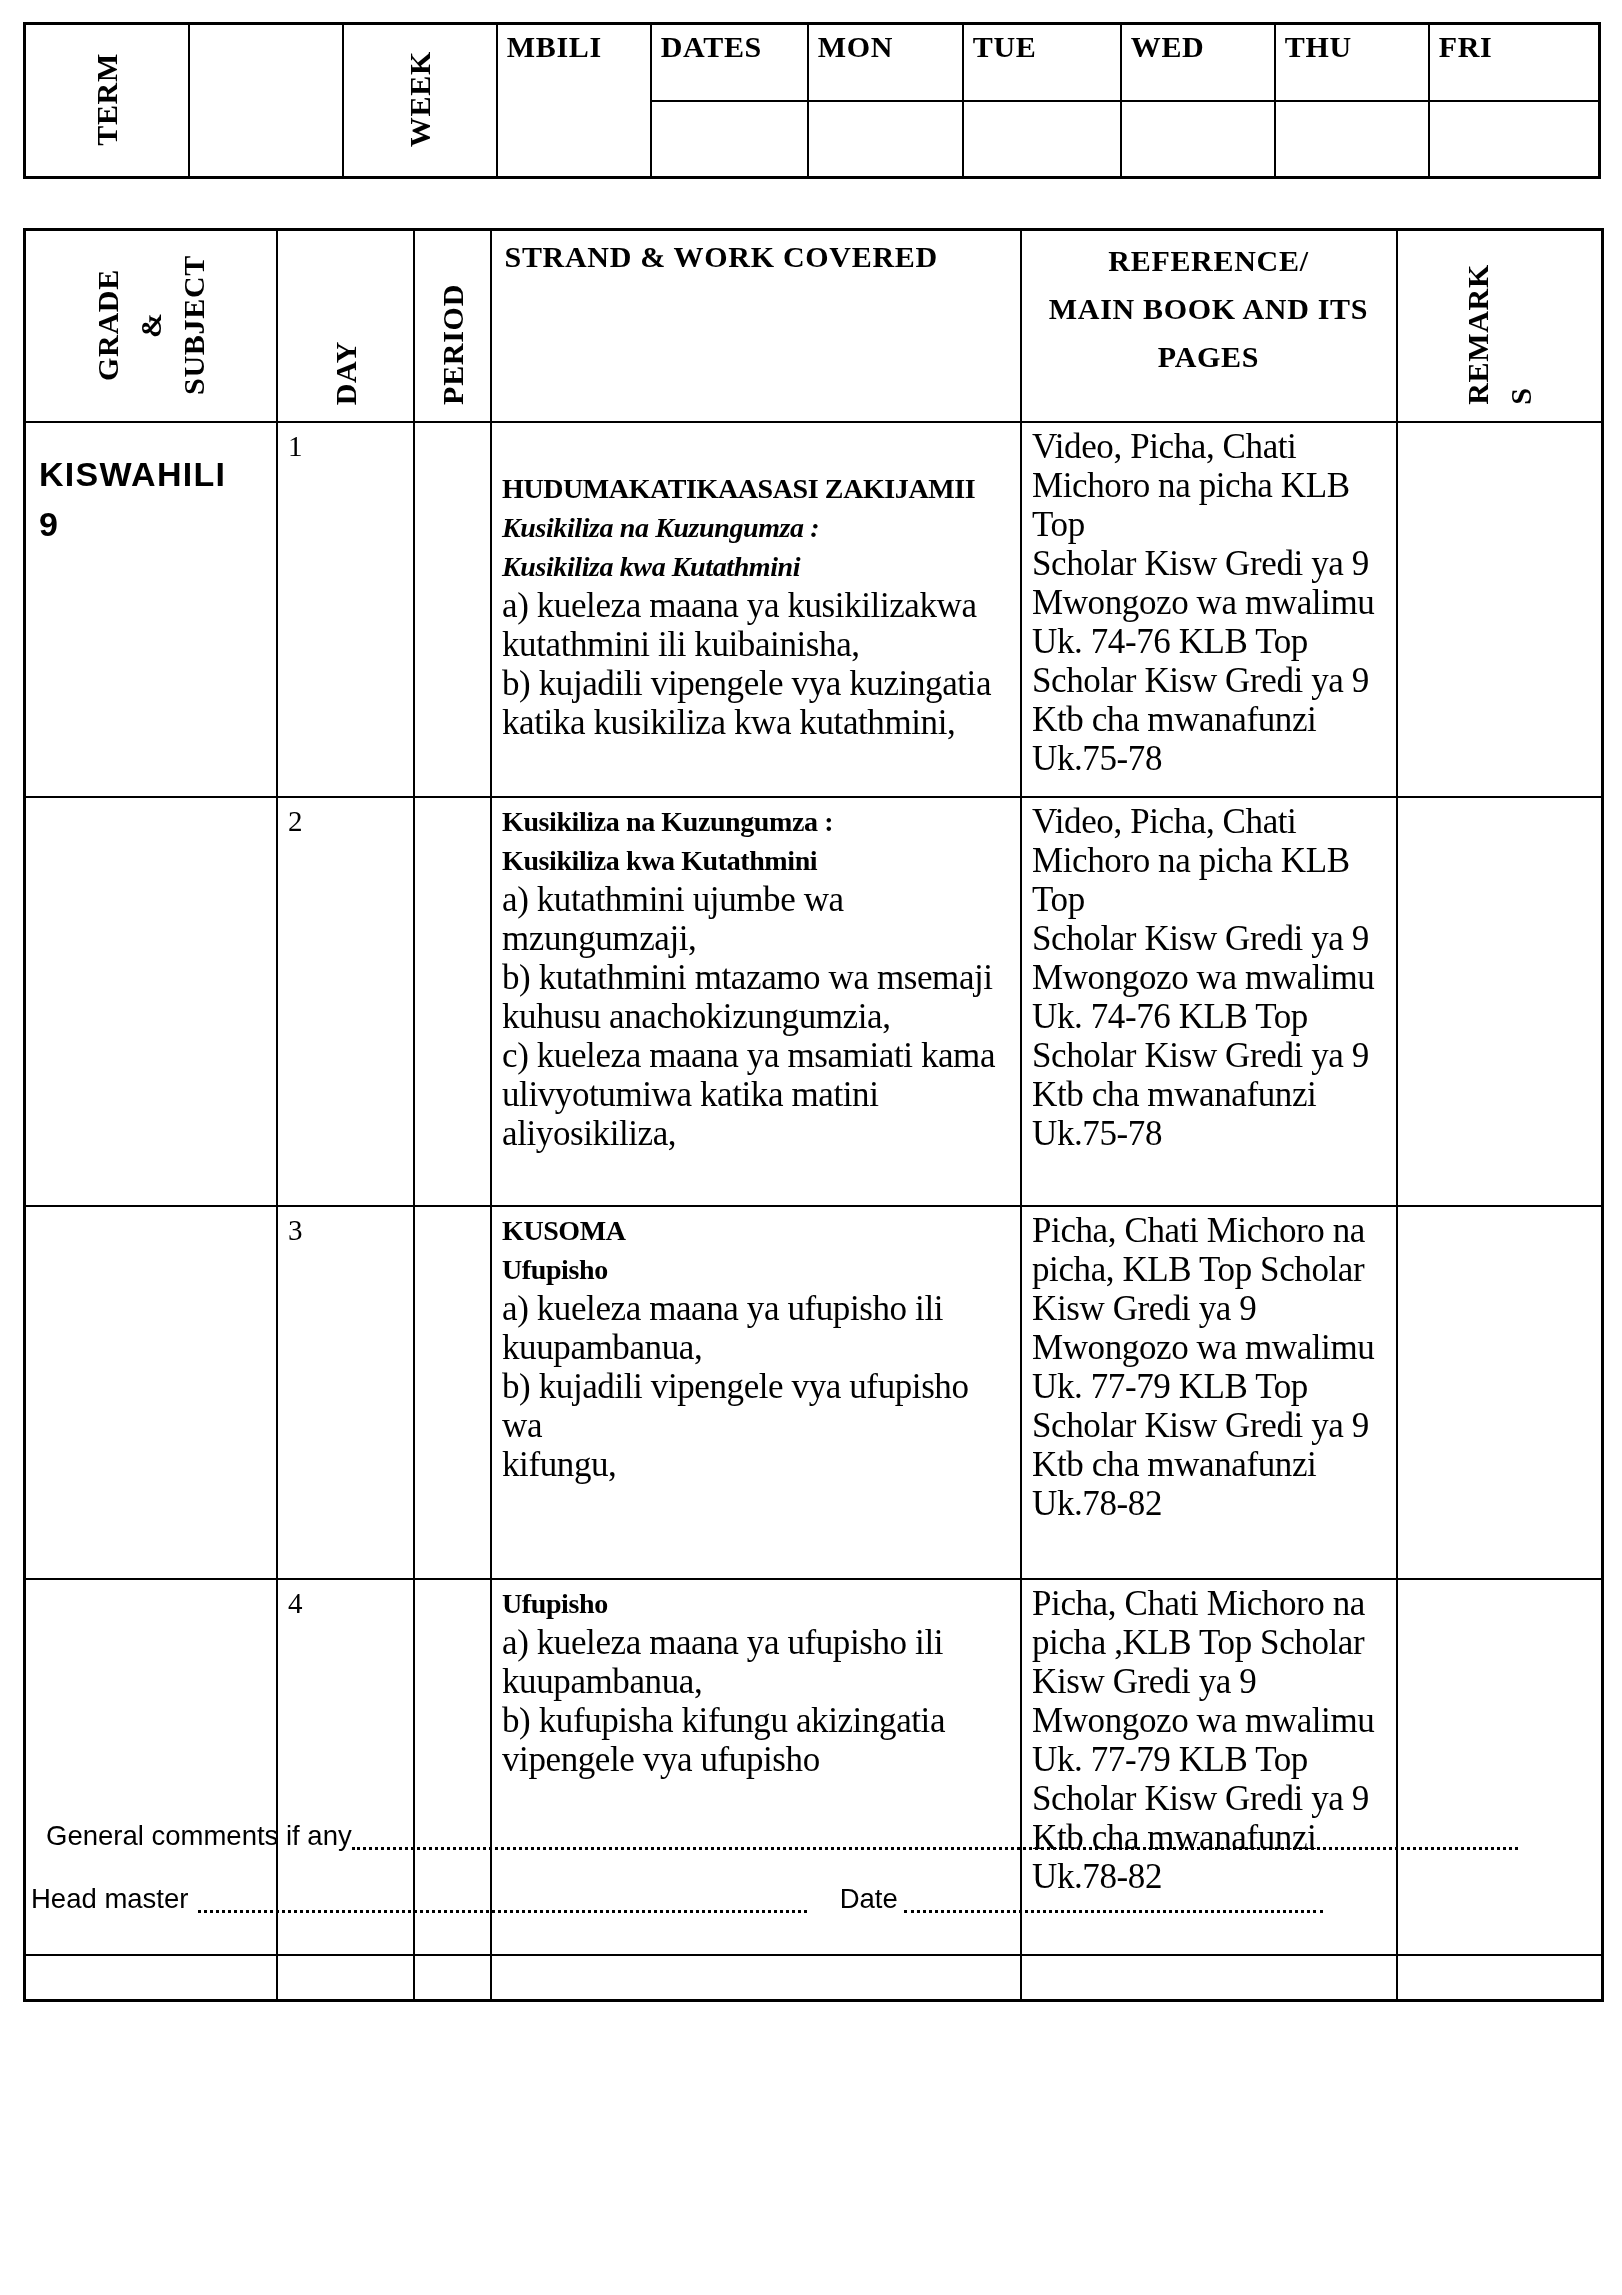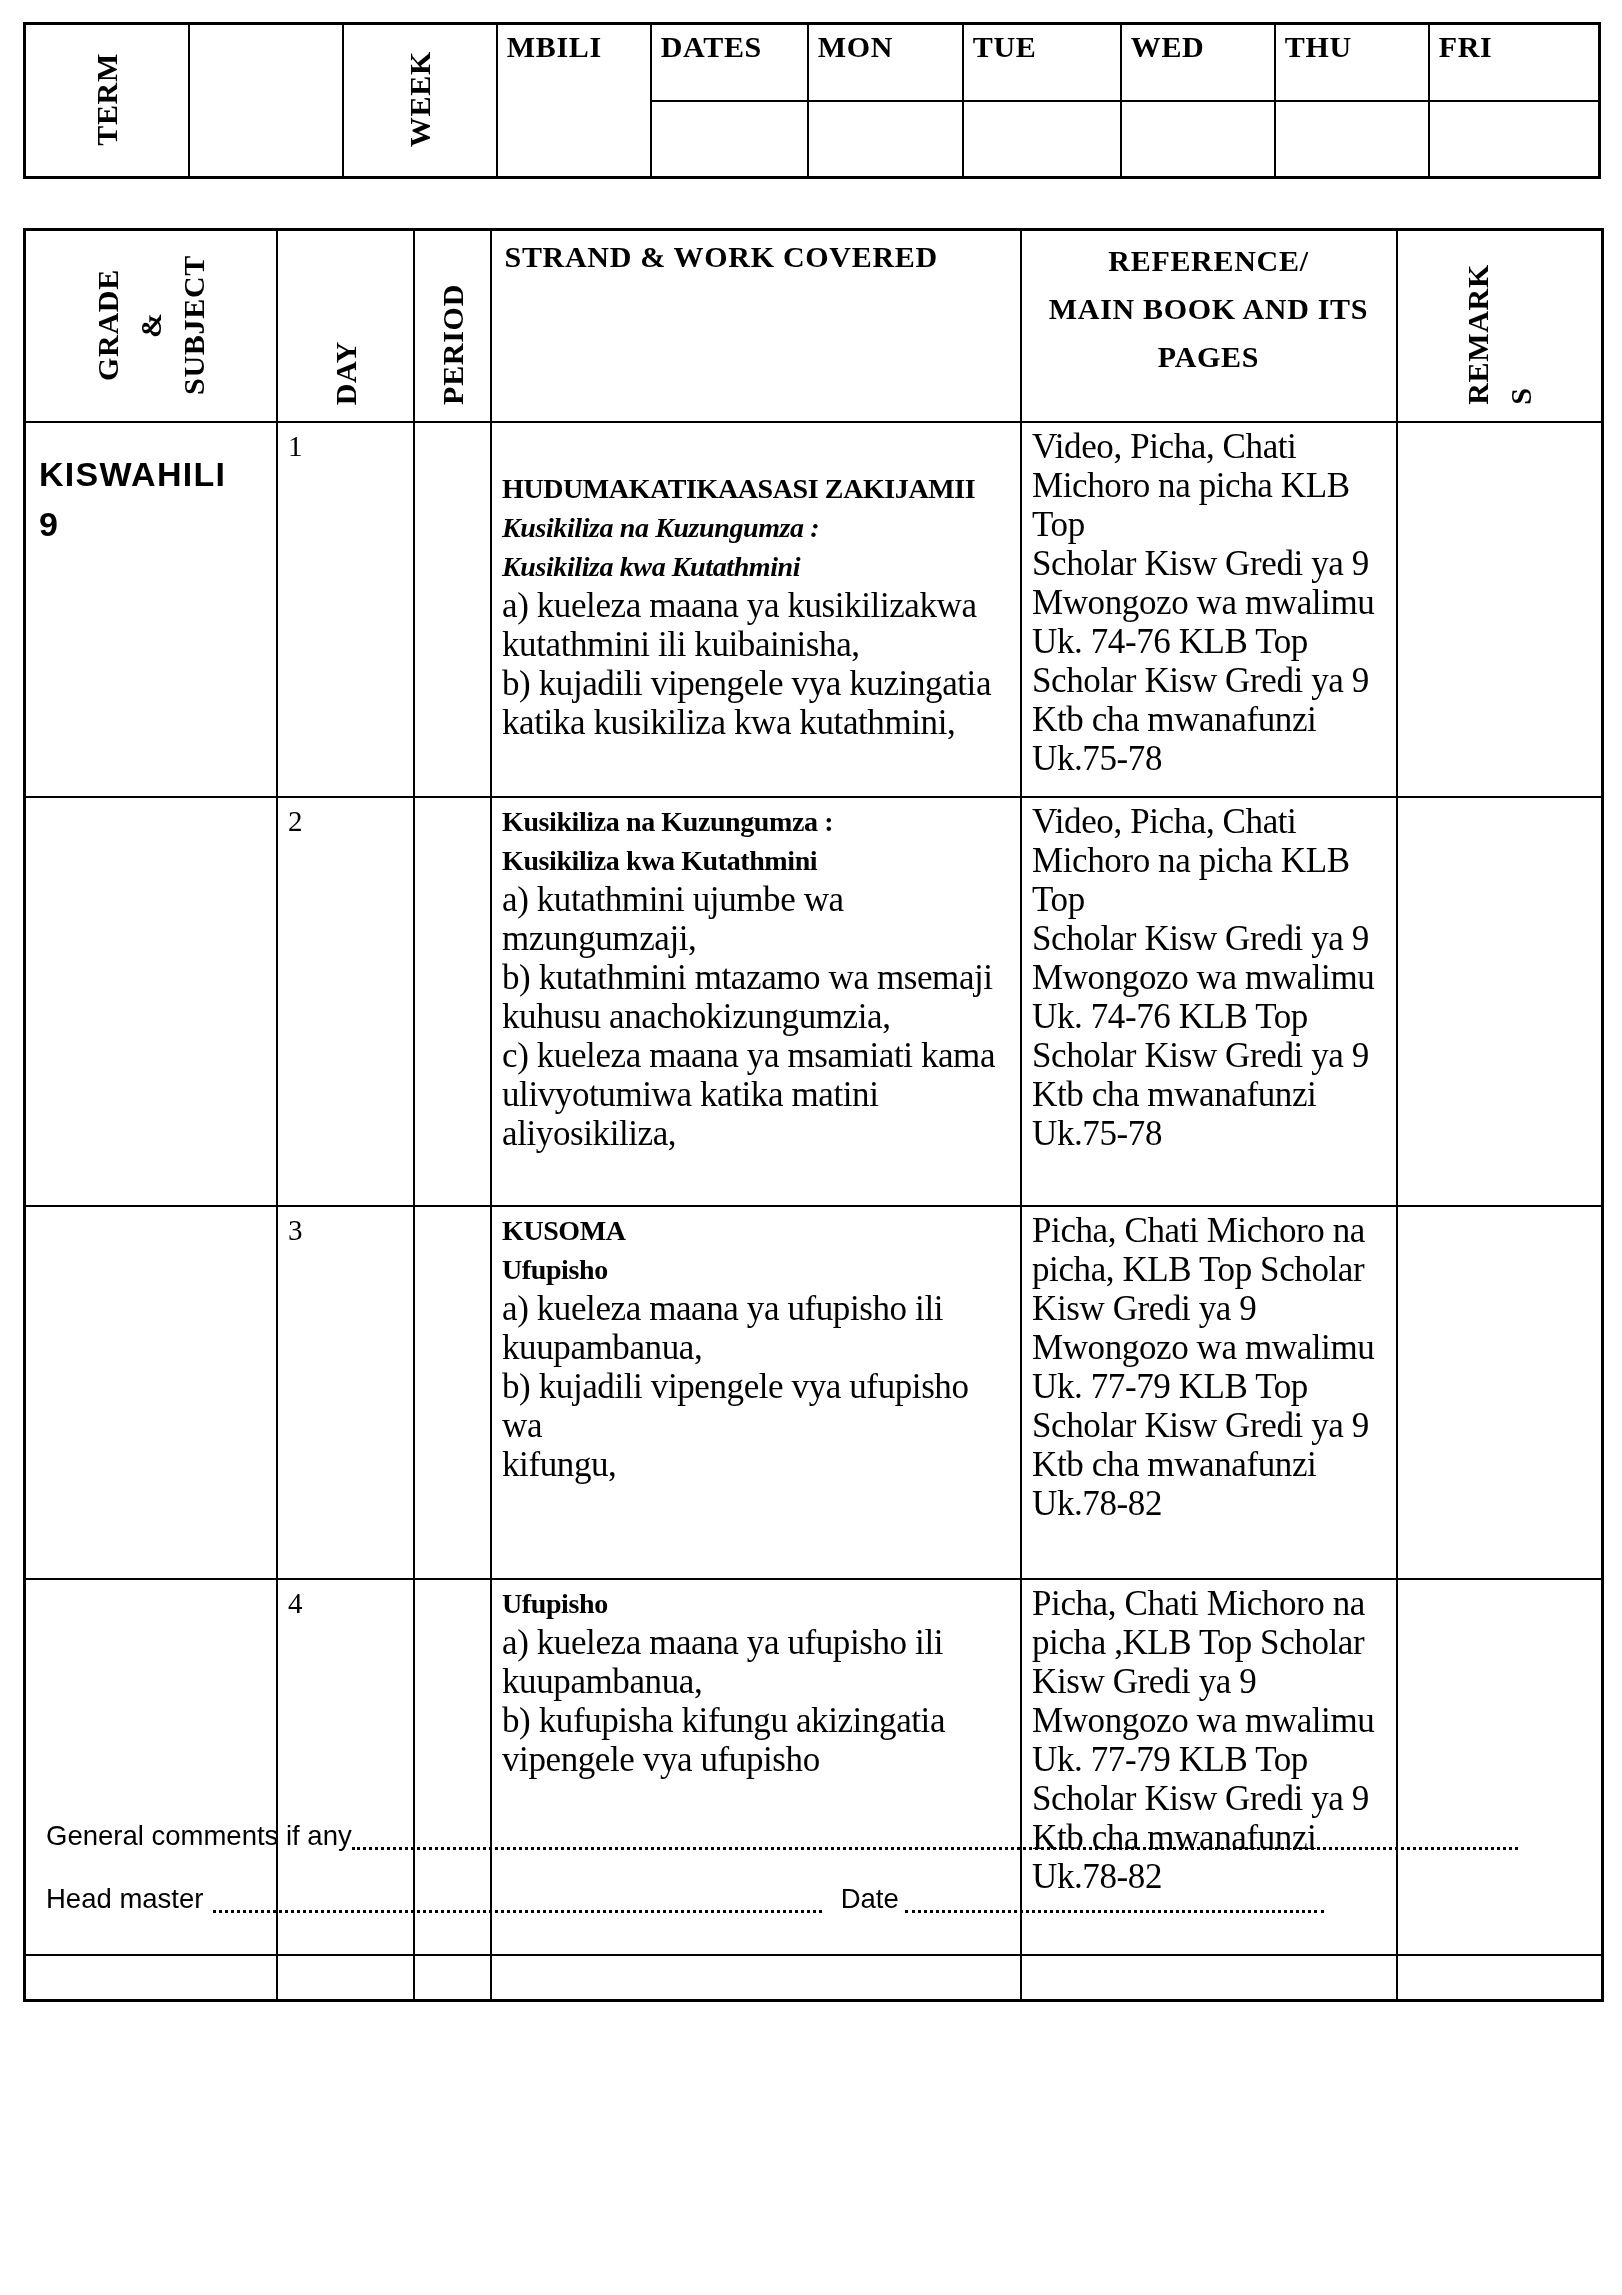--- a/index.html
+++ b/index.html
@@ -64,26 +64,26 @@
   .row-r3 td{ height:319px; }
   .row-r4 td{ height:322px; }
   .row-empty td{ height:32px; }
 
   .footer-line{
     position:absolute;display:flex;align-items:flex-end;
     font-family:"Liberation Sans","DejaVu Sans",sans-serif;
     font-weight:normal;font-size:27.5px;line-height:34px;
   }
   #general-line{ left:46px;top:1819px;width:1472px; }
-  #sign-line{ left:46px;top:1882px;width:1374px; }
+  #sign-line{ left:31px;top:1882px;width:1374px; }
   .dots{ border-bottom:3.3px dotted #000; height:6.5px; margin-bottom:2.6px; }
   .dots.grow{ flex:1 1 auto; }
   .dots.w-hm{ width:609px; margin-left:9.2px; }
   .dots.w-date{ width:419px; margin-left:6.5px; }
-  .date-label{ margin-left:19px; }
+  .date-label{ margin-left:33px; }
 </style>
 </head>
 <body>
 
 <div class="page">
 
   <table id="top-table">
     <colgroup>
       <col style="width:164px">
         <col style="width:154px">

